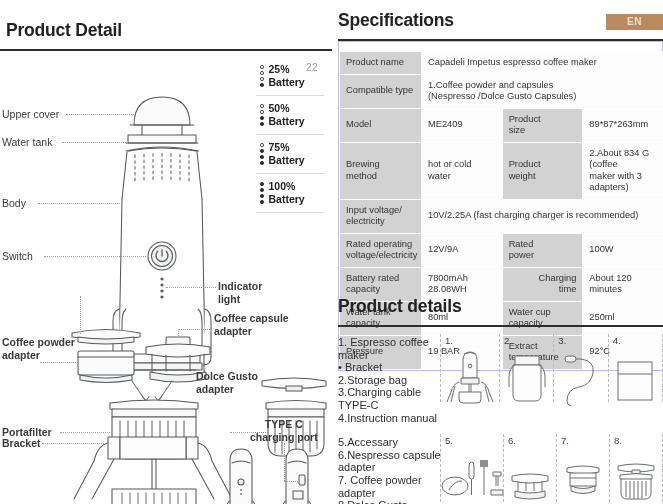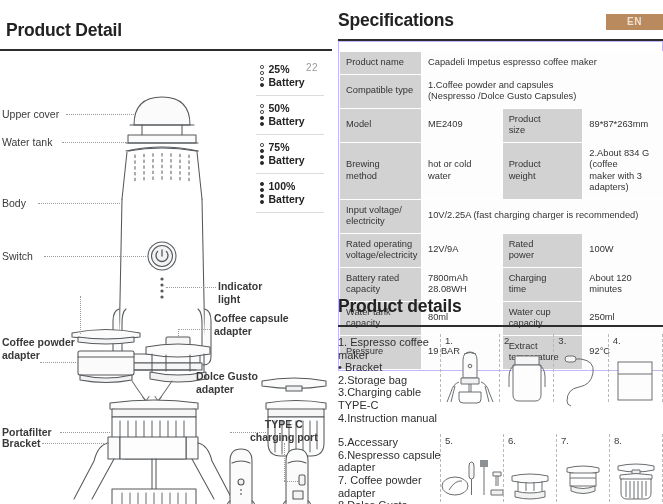--- a/index.html
+++ b/index.html
@@ -384,21 +384,21 @@
 voltage/electricity</td>
               <td class="v" colspan="1" style="white-space: pre-line; width: 88px;">12V/9A</td>
               <td class="k" colspan="1" style="white-space: pre-line; width: 56px;">Rated
 power</td>
               <td class="v" colspan="1" style="white-space: pre-line;">100W</td>
             </tr>
             <tr>
               <td class="k" colspan="1" style="white-space: pre-line; width: 82px;">Battery rated
 capacity</td>
               <td class="v" colspan="1" style="white-space: pre-line; width: 88px;">7800mAh 28.08WH</td>
-              <td class="k" colspan="1" style="white-space: pre-line; width: 56px;">Charging
+              <td class="k" colspan="1" style="white-space: pre-line; width: 56px; text-align: right;">Charging
 time</td>
               <td class="v" colspan="1" style="white-space: pre-line;">About 120 minutes</td>
             </tr>
             <tr>
               <td class="k" colspan="1" style="white-space: pre-line; width: 82px;">Water tank
 capacity</td>
               <td class="v" colspan="1" style="white-space: pre-line; width: 88px;">80ml</td>
               <td class="k" colspan="1" style="white-space: pre-line; width: 56px;">Water cup
 capacity</td>
               <td class="v" colspan="1" style="white-space: pre-line;">250ml</td>

